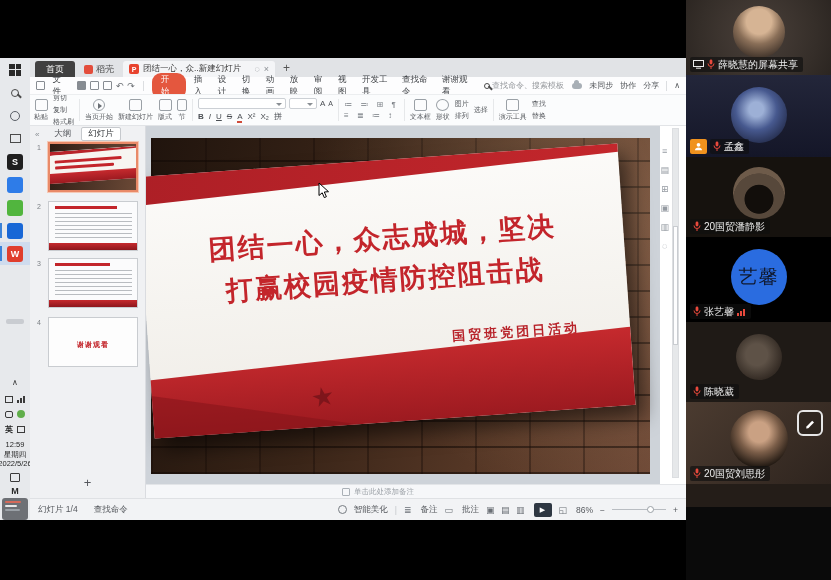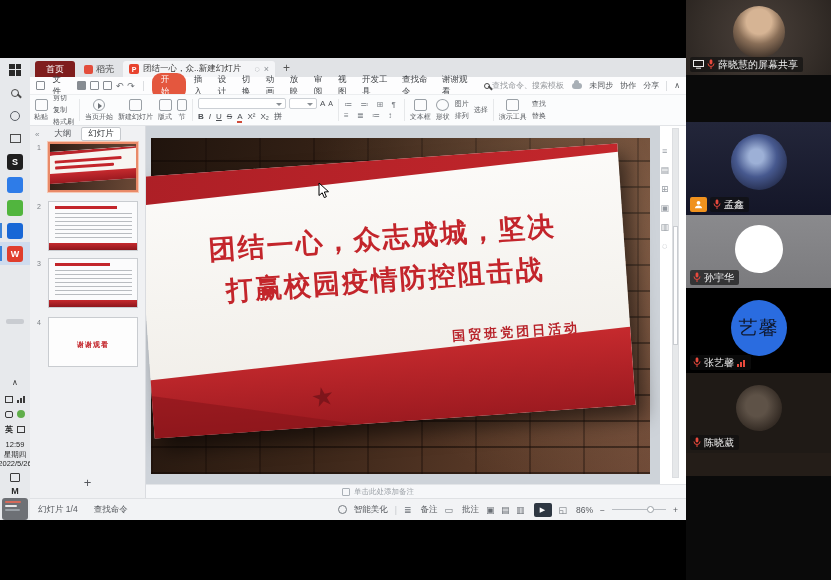--- a/index.html
+++ b/index.html
@@ -35,21 +35,21 @@
   .m-ico{font-size:9px;color:#2a2a2a;font-weight:bold;margin-top:4px;flex:0 0 auto;}
   .widget{width:26px;height:22px;background:#6d7075;border-radius:3px;margin-top:2px;padding:3px 3px;flex:0 0 auto;}
   .widget i{display:block;height:2px;margin-bottom:2px;border-radius:1px;}
 
   
   .wps{position:absolute;left:30px;top:58px;width:656px;height:462px;background:#fff;}
 
   .tabbar{position:absolute;left:0;top:0;right:0;height:19px;background:#e1e3e6;
           display:flex;align-items:flex-end;padding-left:5px;}
   .tab{height:16px;display:flex;align-items:center;font-size:9px;flex:0 0 auto;}
-  .tab-home{background:#7f1d1d;color:#fff;padding:0 11px;border-radius:3px 3px 0 0;}
+  .tab-home{background:#404040;color:#fff;padding:0 11px;border-radius:3px 3px 0 0;}
   .tab-docer{padding:0 9px;color:#4a4a4a;gap:3px;}
   .docer-ico{width:9px;height:9px;background:#e34d3b;border-radius:2px;}
   .tab-doc{background:#f4f5f7;border-radius:3px 3px 0 0;padding:0 6px;width:152px;color:#3a3a3a;gap:4px;}
   .tab-doc .ttl{flex:1;overflow:hidden;white-space:nowrap;text-overflow:ellipsis;font-size:8.5px;}
   .ppt-ico{width:10px;height:10px;background:#e8432e;border-radius:2px;color:#fff;font-size:7px;
            display:flex;align-items:center;justify-content:center;font-weight:bold;flex:0 0 auto;}
   .tdim{color:#8b8f94;font-size:9px;}
   .tab-add{margin-left:8px;color:#555;font-size:12px;margin-bottom:2px;}
 
   .menubar{position:absolute;left:0;top:19px;right:0;height:17px;background:#fdfdfe;
@@ -143,21 +143,21 @@
   .viewico{font-size:9px;color:#6a6f75;letter-spacing:2px;}
   .playbtn{width:18px;height:14px;background:#2e3742;border-radius:2px;color:#fff;font-size:7px;
         display:flex;align-items:center;justify-content:center;}
   .zoomline{width:54px;height:1px;background:#b9bdc2;position:relative;}
   .knob{position:absolute;right:12px;top:-3.5px;width:7px;height:7px;border-radius:50%;background:#fff;border:1px solid #9aa0a6;}
 
   
   .sidebar{position:absolute;left:686px;top:0;width:145px;height:580px;background:#0a0a0a;}
   .tile{position:relative;width:100%;overflow:hidden;text-align:center;}
   .t1{height:75px;background:radial-gradient(circle at 50% 45%,#4a403a,#352e29 70%,#2b2521);}
-  .t2{height:93px;background:linear-gradient(180deg,#23263a,#141628);margin-top:47px;}
+  .t2{height:82px;background:linear-gradient(180deg,#23263a,#141628);}
   .t3{height:80px;background:#16120e;}
   .t4{height:73px;background:linear-gradient(180deg,#8a8a8d,#7b7b7e);}
   .t5{height:85px;background:#000;}
   .t6{height:80px;background:#1f1a16;}
   .t7{height:82px;background:linear-gradient(135deg,#4b3b30,#2e241e);}
   .t8{height:23px;background:#241d18;}
   .avatar{position:absolute;left:50%;transform:translateX(-50%);border-radius:50%;}
   .av1{top:6px;width:52px;height:52px;background:radial-gradient(circle at 50% 30%,#d6b494 0 28%,#8a6f58 50%,#46382e 80%);}
   .av2{top:12px;width:56px;height:56px;background:radial-gradient(circle at 45% 40%,#9db0d6 0 16%,#47598f 45%,#232b4a 80%);}
   .av3{top:10px;width:52px;height:52px;background:radial-gradient(circle at 50% 62%,#120e0b 0 34%,#57483b 36% 62%,#6e5b4a 63%);}
@@ -514,32 +514,32 @@
       <div class="plabel off28">
         <svg width="8" height="11" viewBox="0 0 8 11">
             <rect x="2.6" y="0.5" width="2.8" height="5" rx="1.4" fill="#e8493c"></rect>
             <path d="M1 4.5a3 3 0 0 0 6 0" fill="none" stroke="#e8493c"></path>
             <line x1="4" y1="7.8" x2="4" y2="10" stroke="#e8493c"></line>
           </svg>
         <span>孟鑫</span>
       </div>
     </div>
 
-
-    <div class="tile t4">
-      <div class="avatar av4"></div>
+    <div class="tile t3">
+      <div class="avatar av3"></div>
       <div class="plabel">
         <svg width="8" height="11" viewBox="0 0 8 11">
             <rect x="2.6" y="0.5" width="2.8" height="5" rx="1.4" fill="#e8493c"></rect>
             <path d="M1 4.5a3 3 0 0 0 6 0" fill="none" stroke="#e8493c"></path>
             <line x1="4" y1="7.8" x2="4" y2="10" stroke="#e8493c"></line>
           </svg>
-        <span>孙宇华</span>
-      </div>
-    </div>
+        <span>20国贸潘静影</span>
+      </div>
+    </div>
+
 
     <div class="tile t5">
       <div class="avatar av5">艺馨</div>
       <div class="plabel">
         <svg width="8" height="11" viewBox="0 0 8 11">
             <rect x="2.6" y="0.5" width="2.8" height="5" rx="1.4" fill="#e8493c"></rect>
             <path d="M1 4.5a3 3 0 0 0 6 0" fill="none" stroke="#e8493c"></path>
             <line x1="4" y1="7.8" x2="4" y2="10" stroke="#e8493c"></line>
           </svg>
         <span>张艺馨</span>
@@ -556,17 +556,33 @@
       <div class="plabel">
         <svg width="8" height="11" viewBox="0 0 8 11">
             <rect x="2.6" y="0.5" width="2.8" height="5" rx="1.4" fill="#e8493c"></rect>
             <path d="M1 4.5a3 3 0 0 0 6 0" fill="none" stroke="#e8493c"></path>
             <line x1="4" y1="7.8" x2="4" y2="10" stroke="#e8493c"></line>
           </svg>
         <span>陈晓葳</span>
       </div>
     </div>
 
+    <div class="tile t7">
+      <div class="avatar av7"></div>
+      <div class="editico">
+        <svg width="12" height="12" viewBox="0 0 12 12">
+            <path d="M2.5 9.5 L8.2 3.8 L10 5.6 L4.3 11.3 L2.2 11.6 Z" fill="#fff"></path>
+          </svg>
+      </div>
+      <div class="plabel">
+        <svg width="8" height="11" viewBox="0 0 8 11">
+            <rect x="2.6" y="0.5" width="2.8" height="5" rx="1.4" fill="#e8493c"></rect>
+            <path d="M1 4.5a3 3 0 0 0 6 0" fill="none" stroke="#e8493c"></path>
+            <line x1="4" y1="7.8" x2="4" y2="10" stroke="#e8493c"></line>
+          </svg>
+        <span>20国贸刘思彤</span>
+      </div>
+    </div>
 
     <div class="tile t8"></div>
   </div>
 
 </div>
 
 </body></html>

